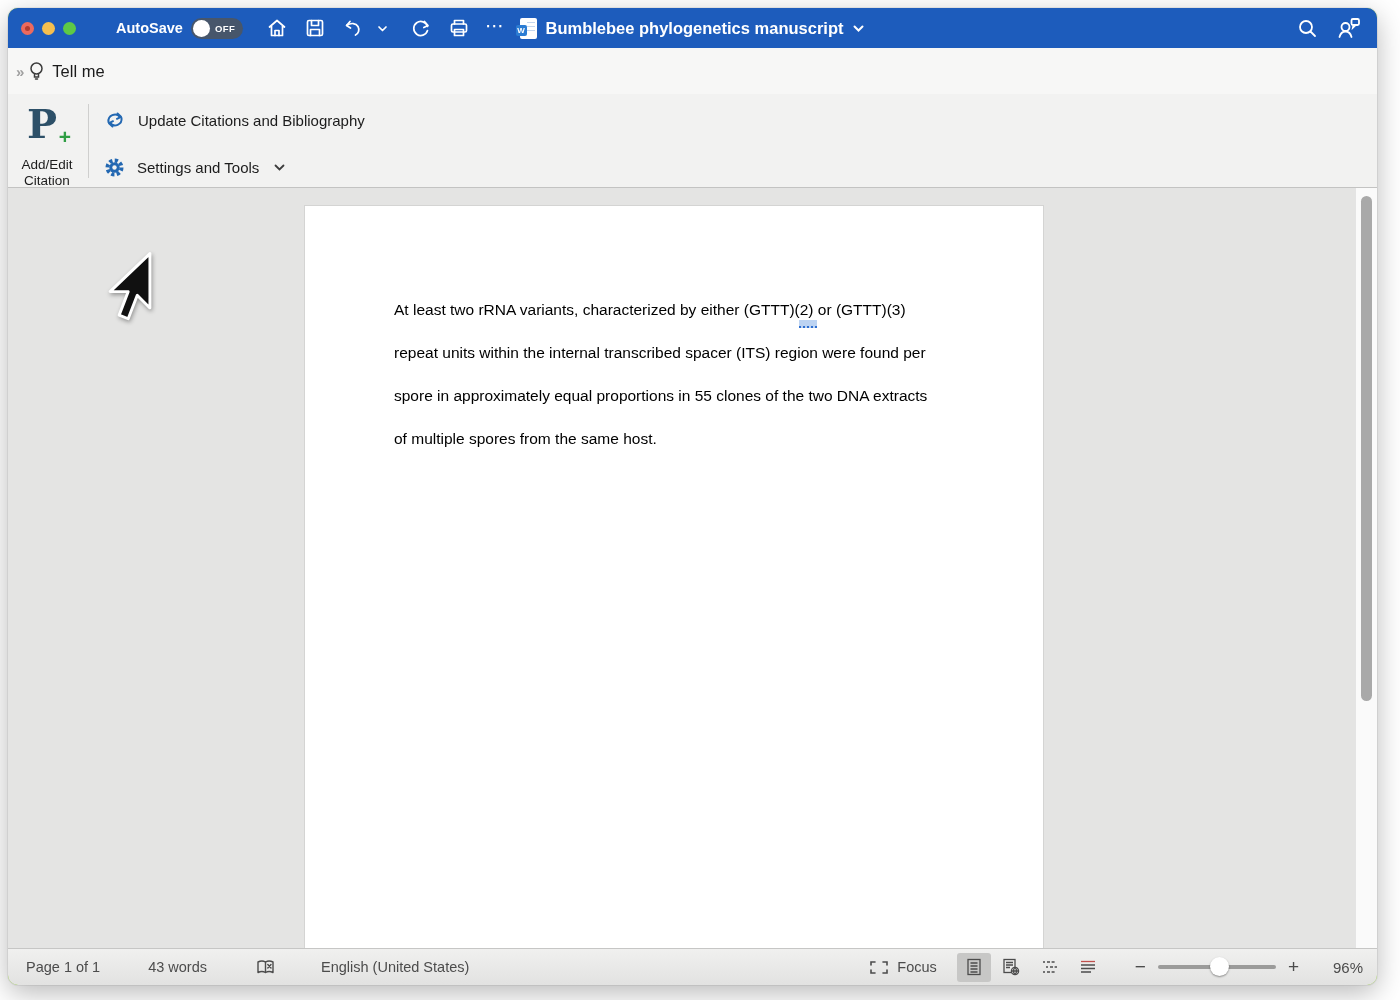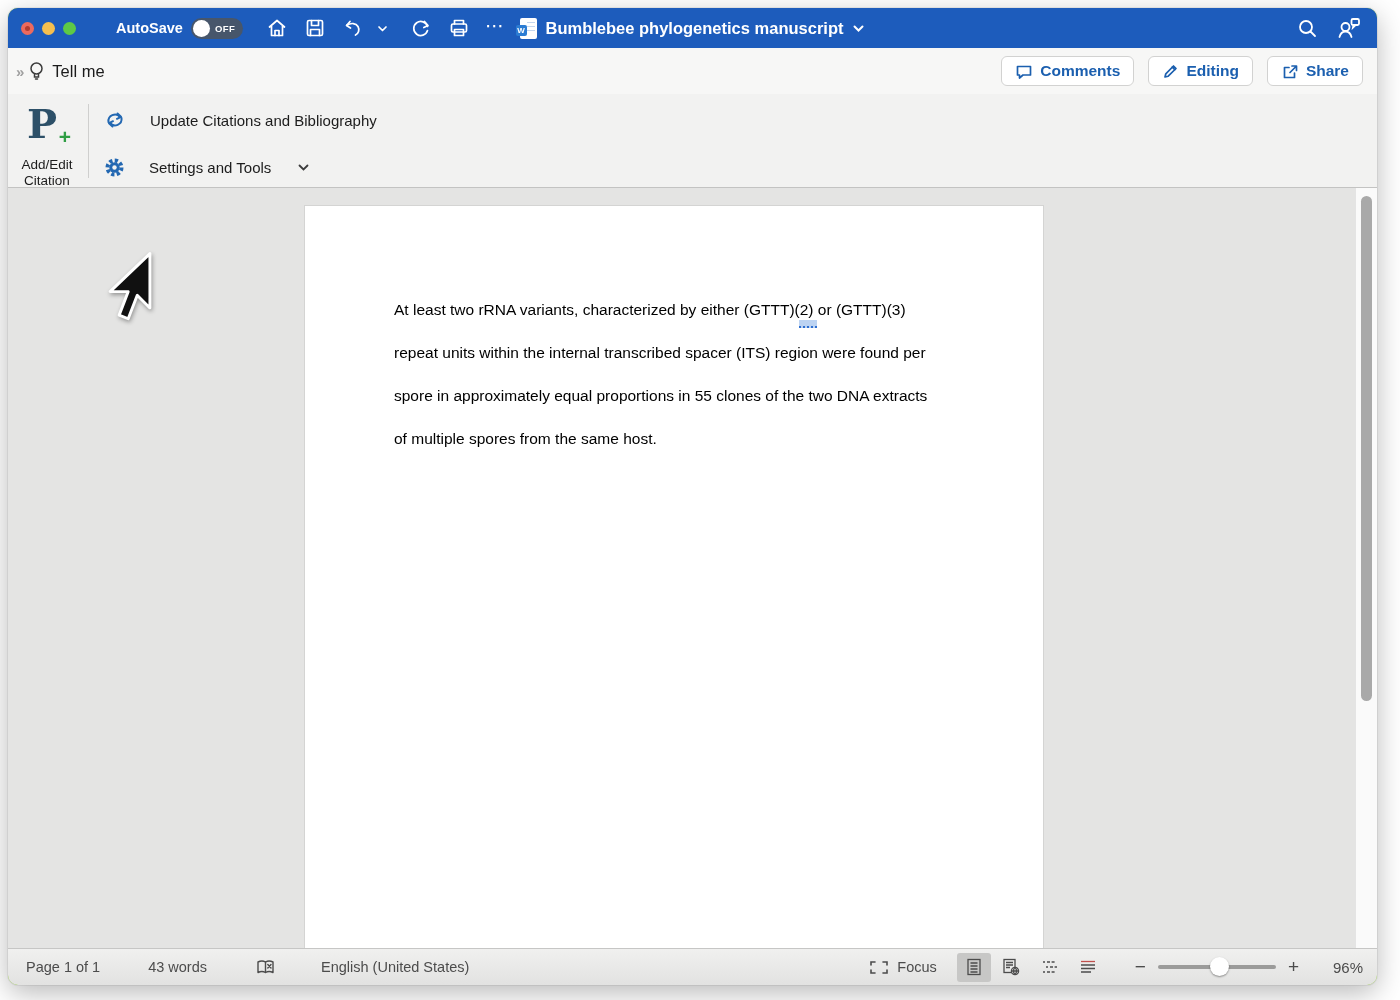--- a/index.html
+++ b/index.html
@@ -52,21 +52,21 @@
 
   
   .ribbon { position:absolute; left:0; top:86px; right:0; height:94px; background:#f2f2f1; border-bottom:1px solid #c3c3c2; }
   .cite-group { position:absolute; left:0; top:0; width:78px; height:94px; display:flex; flex-direction:column; align-items:center; cursor:default; }
   .pp-logo { margin-top:8px; position:relative; width:40px; height:44px; }
   .pp-p { font-size:40px; font-weight:700; color:#2d5068; font-family:"DejaVu Serif","Liberation Serif",serif; line-height:44px; }
   .pp-plus { position:absolute; right:-4px; bottom:1px; color:#2f9e44; font-size:21px; font-weight:700; line-height:16px; }
   .cite-label { font-size:13.5px; color:#1c1c1c; text-align:center; line-height:16px; margin-top:11px; }
   .ribbon-div { position:absolute; left:80px; top:10px; height:74px; width:1px; background:#cfcfce; }
   .ribbon-rows { position:absolute; left:96px; top:0; }
-  .ribbon-row { display:flex; align-items:center; gap:24px; height:42px; margin-top:5px; cursor:default; }
+  .ribbon-row { display:flex; align-items:center; gap:12px; height:42px; margin-top:5px; cursor:default; }
   .ribbon-row-label { font-size:15px; color:#1c1c1c; font-weight:400; }
   .sync-icon svg, .gear-icon svg { display:block; }
   .dd-chev { margin-left:2px; }
 
   
   .canvas { position:absolute; left:0; top:180px; right:0; bottom:37px; background:#e4e4e3; }
   .page { position:absolute; left:297px; top:18px; width:738px; height:742px; background:#fff; box-shadow:0 0 0 1px #d4d4d3; }
   .doc-text { position:absolute; left:89px; top:82px; width:570px; }
   .doc-line { font-size:15.5px; color:#000; line-height:43px; white-space:nowrap; font-weight:500; }
   .cite-marker { position:absolute; left:494px; top:114px; width:18px; height:8px; background:#bcd3f2;
@@ -183,42 +183,20 @@
 
     <div class="tabrow">
       <div class="overflow-chev">»</div>
       <div class="tellme">
         <svg width="17" height="21" viewBox="0 0 17 21">
             <circle cx="8.5" cy="7.5" r="5.5"></circle>
             <path d="M6.5 13 V16 H10.5 V13 M6.8 16 H10.2 M7.5 18 H9.5"></path>
           </svg>
         <span>Tell me</span>
       </div>
-      <div class="tab-actions">
-        <div class="pill-btn">
-          <svg width="18" height="17" viewBox="0 0 18 17">
-              <path d="M2.5 3.5 H15.5 V12 H8 L4.5 15 V12 H2.5 Z"></path>
-            </svg>
-          <span>Comments</span>
-        </div>
-        <div class="pill-btn">
-          <svg width="17" height="17" viewBox="0 0 17 17">
-              <path d="M3 14 L3.8 10.8 L11.5 3 L14 5.5 L6.2 13.2 Z"></path>
-              <path d="M10.3 4.2 L12.8 6.7"></path>
-            </svg>
-          <span>Editing</span>
-        </div>
-        <div class="pill-btn">
-          <svg width="18" height="17" viewBox="0 0 18 17">
-              <path d="M9 9.5 L15 3.5 M11 3 H15.5 V7.5"></path>
-              <path d="M13.5 10 V14.5 H3.5 V4.5 H8"></path>
-            </svg>
-          <span>Share</span>
-        </div>
-      </div>
     </div>
 
     <div class="ribbon">
       <div class="cite-group">
         <div class="pp-logo">
           <span class="pp-p">P</span>
           <span class="pp-plus">+</span>
         </div>
         <div class="cite-label">
           <div>Add/Edit</div>

